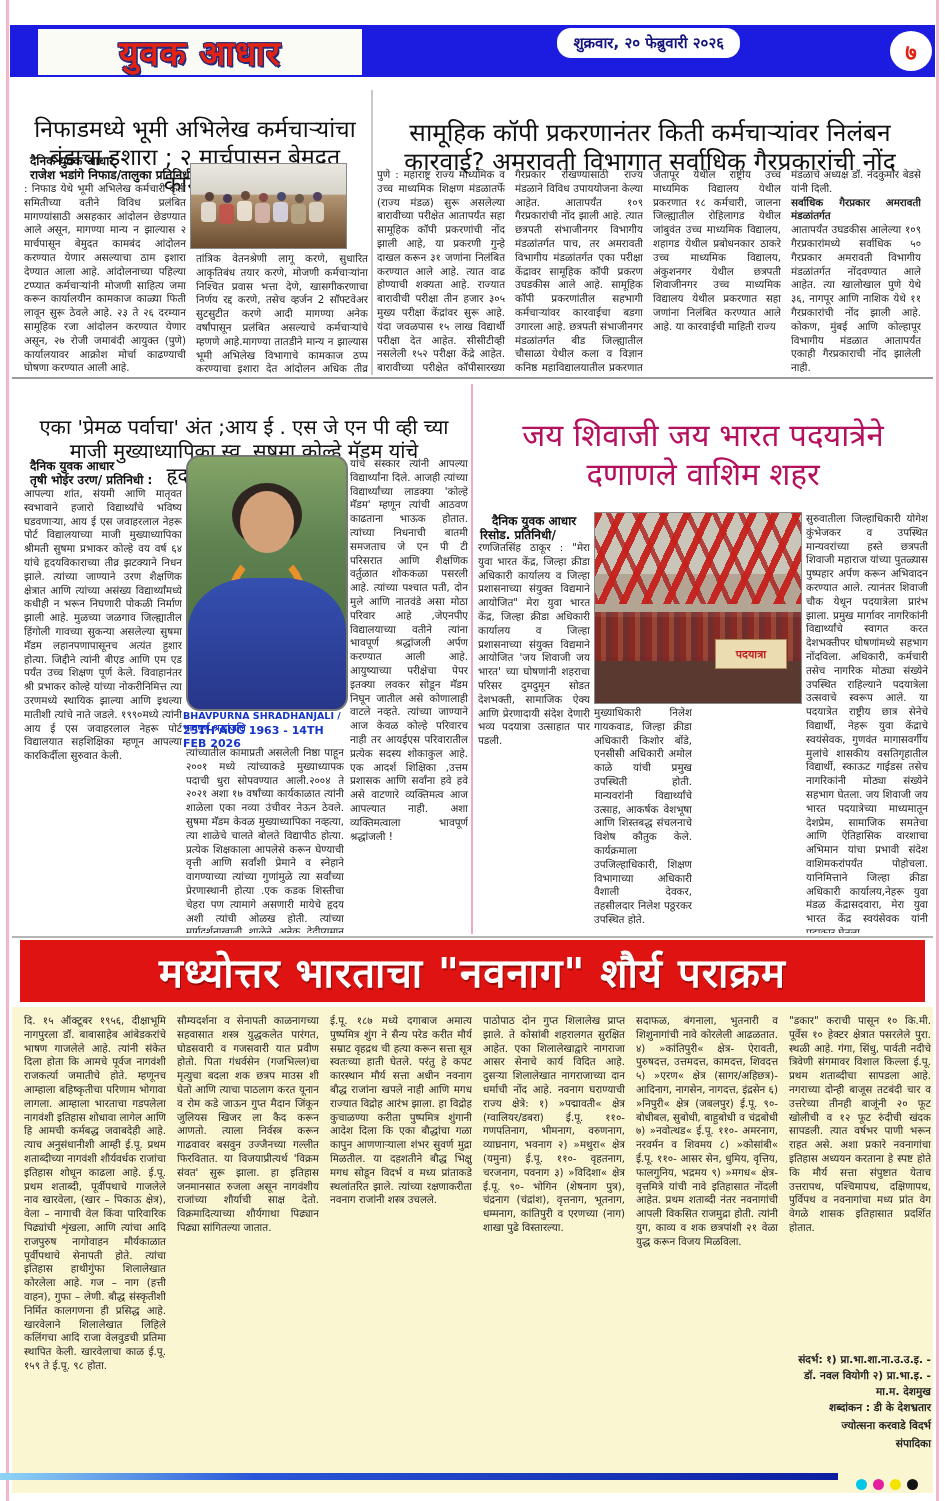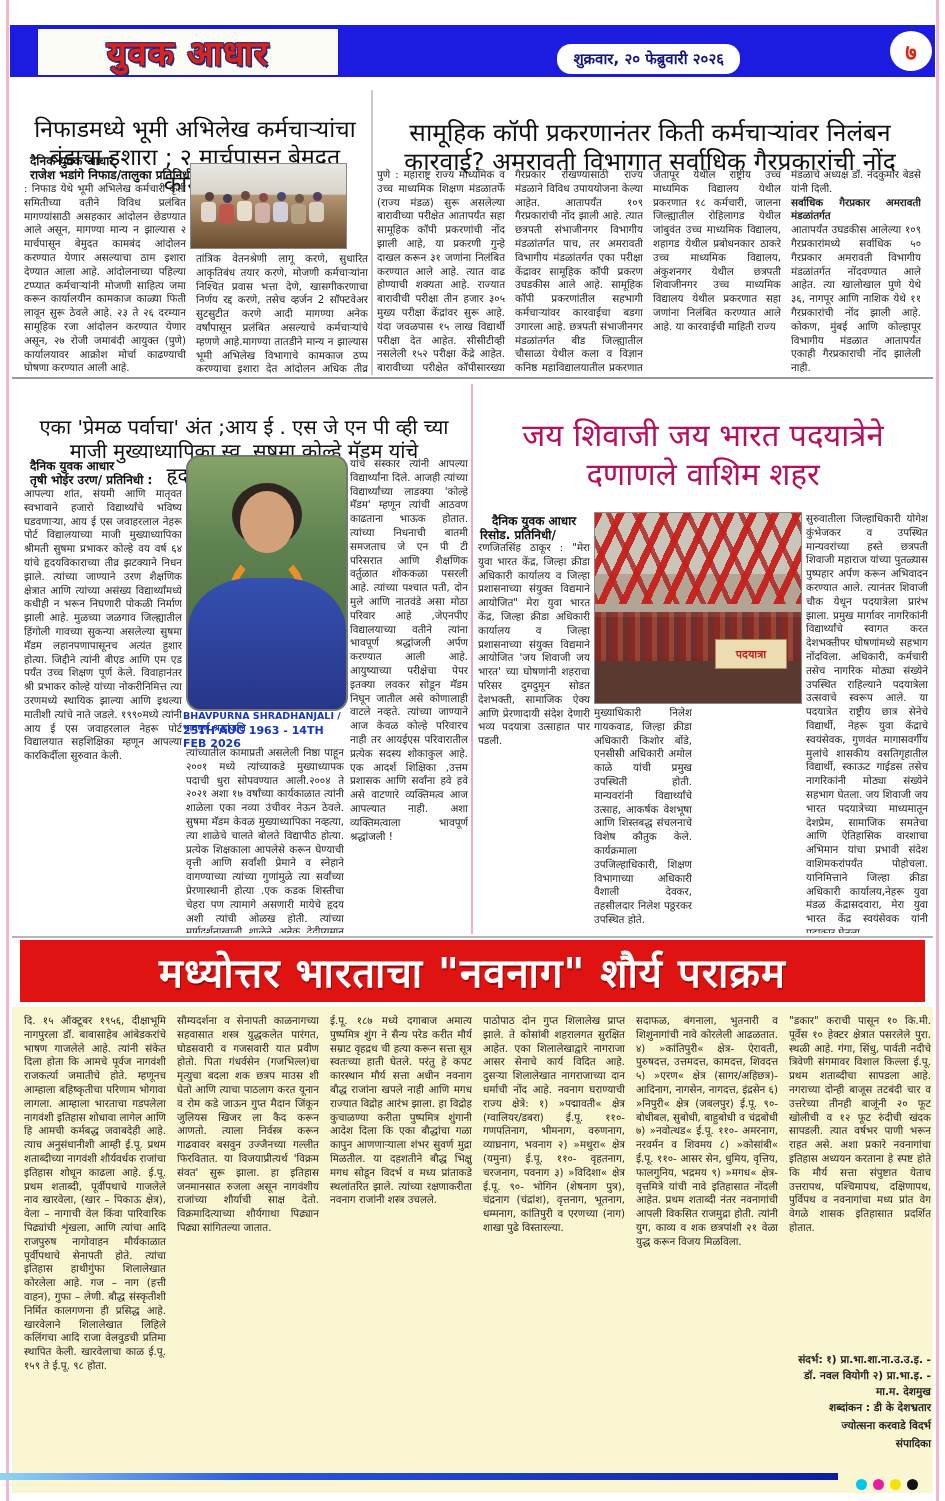--- a/index.html
+++ b/index.html
@@ -1,25 +1,25 @@
 <!DOCTYPE html>
 <html><head>
 <meta charset="utf-8">
 <style>
   html,body{margin:0;padding:0;background:#fff;}
   #page{position:relative;width:945px;height:1501px;background:#fff;overflow:hidden;
         font-family:"DejaVu Sans","Liberation Sans",sans-serif;}
   .edge{position:absolute;top:0;bottom:0;width:3px;background:#f3b6cc;}
   
   .topbar{position:absolute;left:10px;right:10px;top:25px;height:52px;background:#1c1ce0;}
-  .logo-panel{position:absolute;left:38px;top:29px;width:300px;height:46px;background:#fbfbf6;
+  .logo-panel{position:absolute;left:38px;top:29px;width:324px;height:46px;background:#fbfbf6;
               display:flex;align-items:center;justify-content:center;}
   .logo-text{font-size:34px;font-weight:800;color:#e22313;letter-spacing:1px;
              text-shadow:1.5px 1.5px 0 #232a7e,-1px -1px 0 #232a7e,1px -1px 0 #232a7e,-1px 1px 0 #232a7e;}
-  .date-pill{position:absolute;right:205px;top:44px;height:24px;padding:3px 16px;background:#fff;
+  .date-pill{position:absolute;right:205px;top:28px;height:24px;padding:3px 16px;background:#fff;
              border-radius:14px;color:#14147c;font-weight:bold;font-size:15px;line-height:24px;}
   .pageno{position:absolute;right:13px;top:31px;width:42px;height:40px;background:#fff;border-radius:50%;
           display:flex;align-items:center;justify-content:center;color:#e02213;font-size:22px;font-weight:800;}
   
   .hl{position:absolute;text-align:center;font-weight:400;color:#101010;line-height:1.2;margin-top:30px;}
   .hl-nifad{left:22px;top:86px;width:346px;font-size:23px;}
   .hl-copy{left:375px;top:88px;width:550px;font-size:24.5px;}
   .hl-obit{left:20px;top:385px;width:448px;font-size:20px;}
   .hl-washim{left:477px;top:386px;width:452px;font-size:31px;color:#b5105e;line-height:1.25;}
   .sub-washim{left:477px;top:472px;width:452px;font-size:17.5px;font-weight:800;color:#151515;

